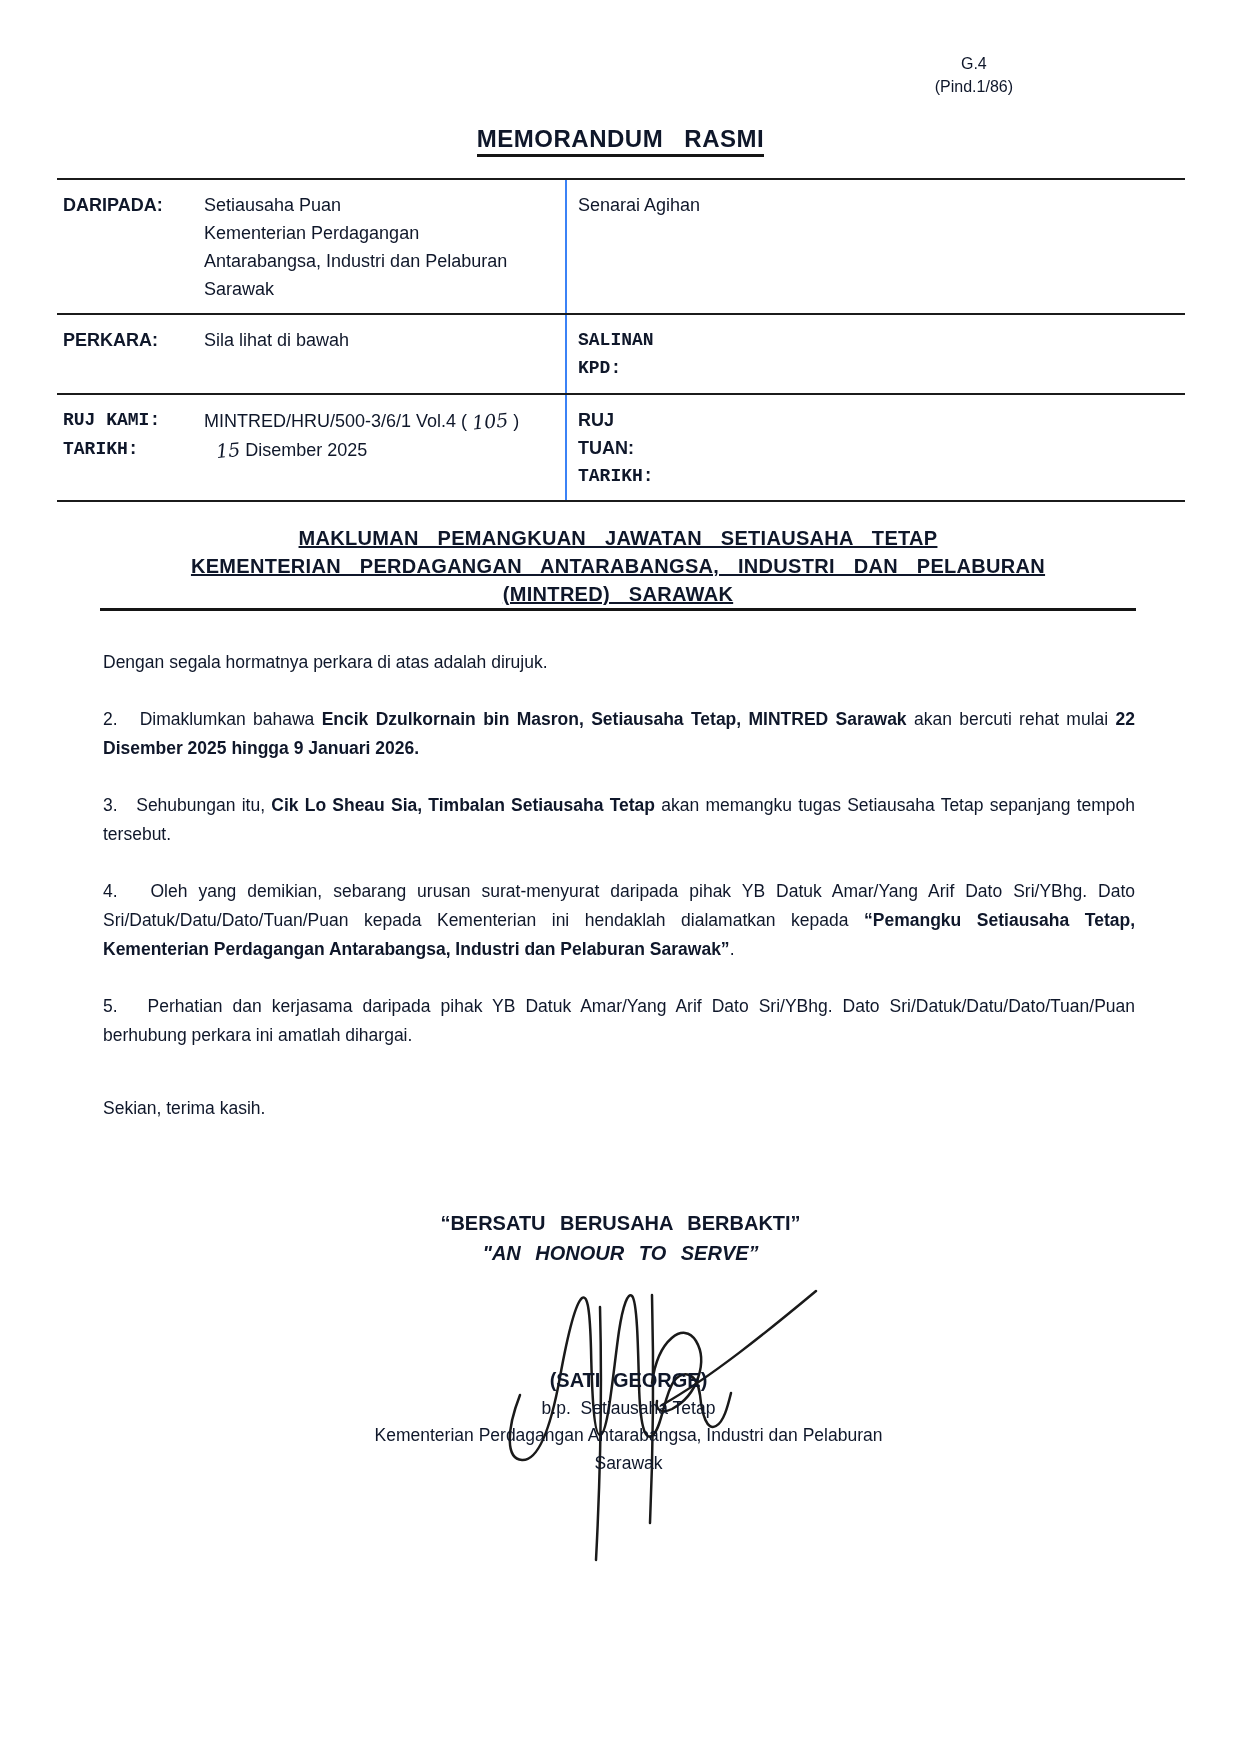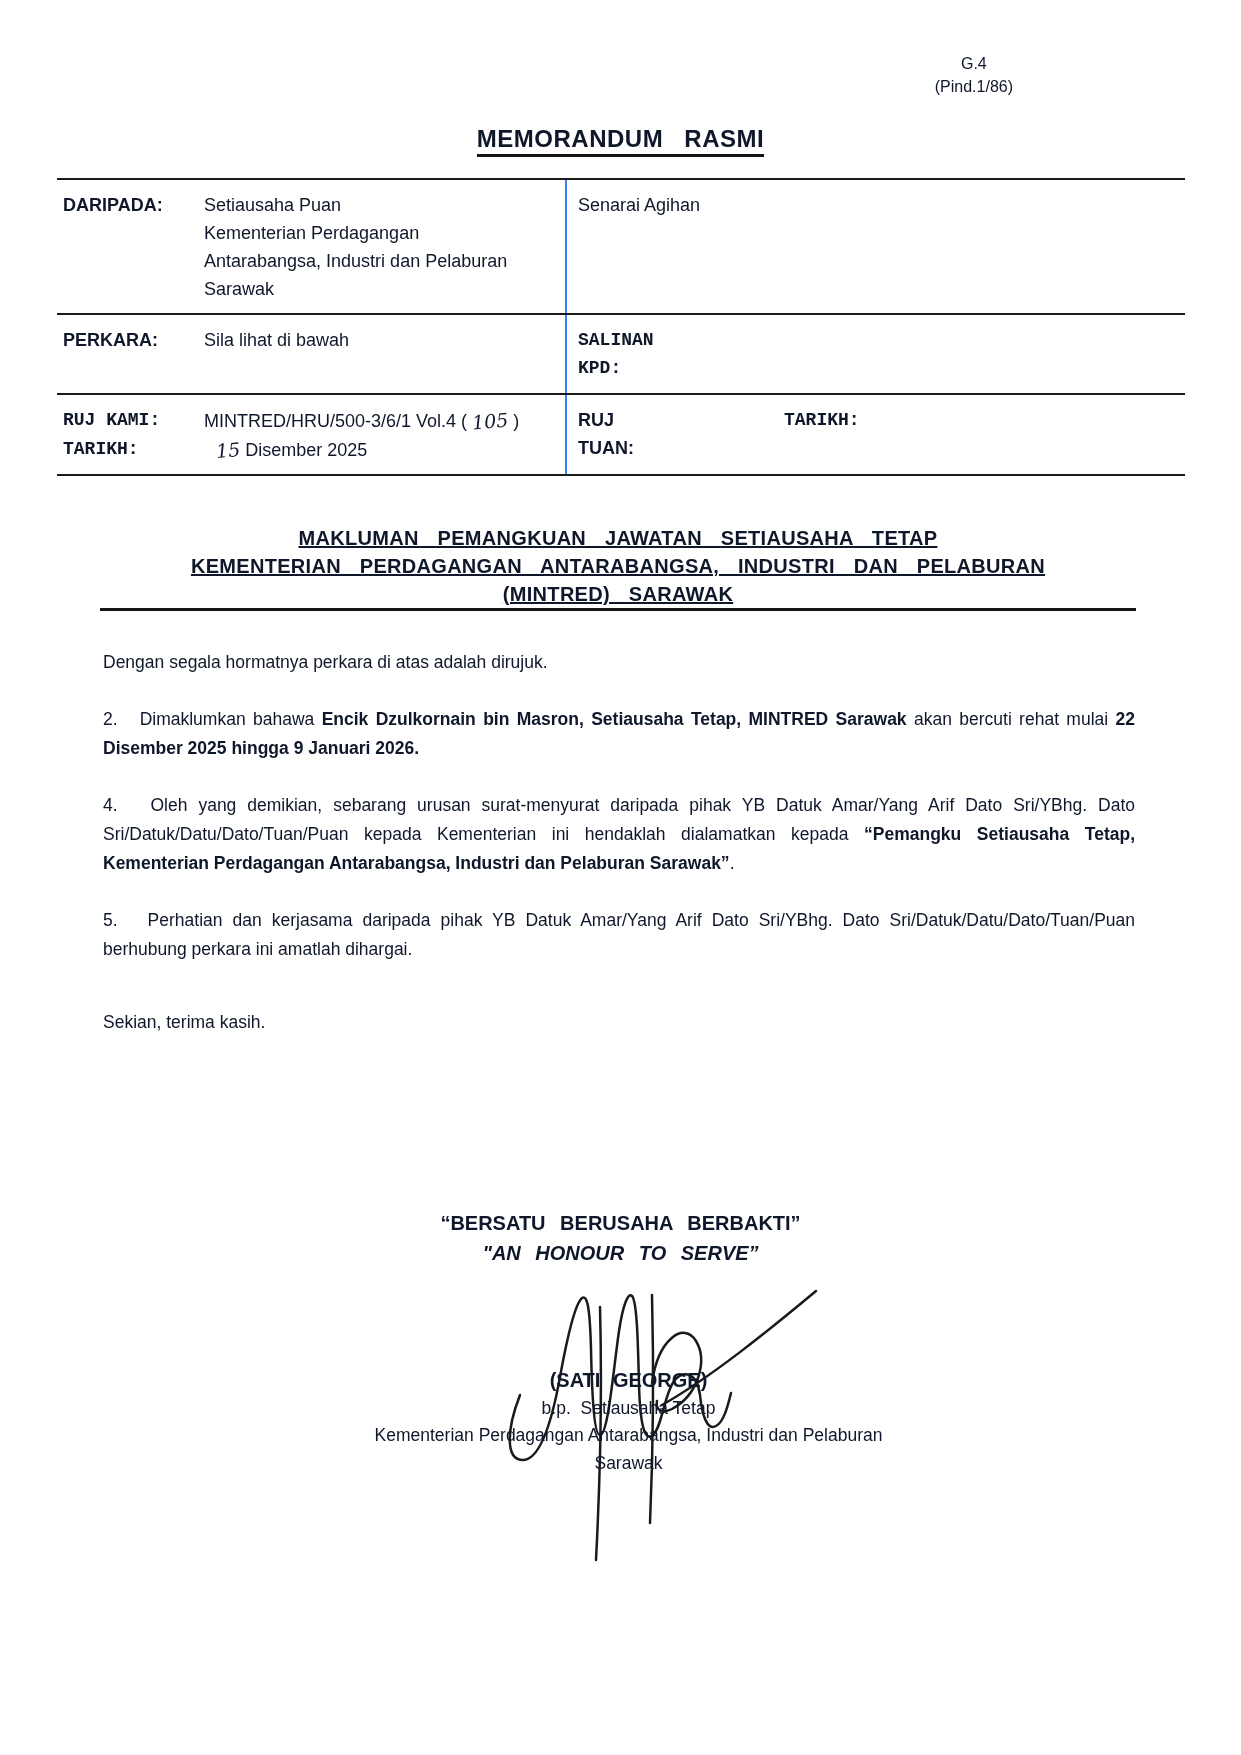--- a/index.html
+++ b/index.html
@@ -40,21 +40,21 @@
     width:510px;box-sizing:border-box;flex-shrink:0;
     border-right:2px solid #3b82f6;
     padding:11px 10px 10px 6px;
   }
   .cell-r{flex:1;box-sizing:border-box;padding:11px 8px 10px 11px;}
   .lblrow{display:flex;}
   .lbl{font-weight:bold;width:141px;flex-shrink:0;}
   .lbl-r{font-weight:bold;width:123px;flex-shrink:0;}
   .bold{font-weight:bold;font-family:Liberation Mono, monospace;}
   .grid2{display:grid;grid-template-columns:141px auto;}
-  .ruj-right{display:flex;}
+  .ruj-right{display:flex;flex-direction:column;}
   .ruj-right .stack{width:206px;flex-shrink:0;font-weight:bold;}
   .hand{
     display:inline-block;
     font-family:"DejaVu Serif", serif;
     font-style:italic;font-size:19px;
     transform:rotate(-5deg) translateY(1px);
   }
   .date-val{padding-left:12px;}
   
   .subject{
@@ -145,20 +145,21 @@
     <div>MAKLUMAN PEMANGKUAN JAWATAN SETIAUSAHA TETAP</div>
     <div>KEMENTERIAN PERDAGANGAN ANTARABANGSA, INDUSTRI DAN PELABURAN</div>
     <div>(MINTRED) SARAWAK</div>
   </div>
 
   <div class="body-text">
     <p class="para">Dengan segala hormatnya perkara di atas adalah dirujuk.</p>
 
     <p class="para"><span>2.&nbsp;&nbsp;&nbsp;Dimaklumkan bahawa </span><span class="b">Encik Dzulkornain bin Masron, Setiausaha Tetap, MINTRED Sarawak</span><span> akan bercuti rehat mulai </span><span class="b">22 Disember 2025 hingga 9 Januari 2026.</span></p>
 
+    <p class="para"><span>3.&nbsp;&nbsp;&nbsp;Sehubungan itu, </span><span class="b">Cik Lo Sheau Sia, Timbalan Setiausaha Tetap</span><span> akan memangku tugas Setiausaha Tetap sepanjang tempoh tersebut.</span></p>
 
     <p class="para"><span>4.&nbsp;&nbsp;&nbsp;Oleh yang demikian, sebarang urusan surat-menyurat daripada pihak YB Datuk Amar/Yang Arif Dato Sri/YBhg. Dato Sri/Datuk/Datu/Dato/Tuan/Puan kepada Kementerian ini hendaklah dialamatkan kepada </span><span class="b">“Pemangku Setiausaha Tetap, Kementerian Perdagangan Antarabangsa, Industri dan Pelaburan Sarawak”</span><span>.</span></p>
 
     <p class="para">5.&nbsp;&nbsp;&nbsp;Perhatian dan kerjasama daripada pihak YB Datuk Amar/Yang Arif Dato Sri/YBhg. Dato Sri/Datuk/Datu/Dato/Tuan/Puan berhubung perkara ini amatlah dihargai.</p>
 
     <p class="para closing">Sekian, terima kasih.</p>
   </div>
 
   <div class="motto">
     <div class="motto-1">“BERSATU BERUSAHA BERBAKTI”</div>

